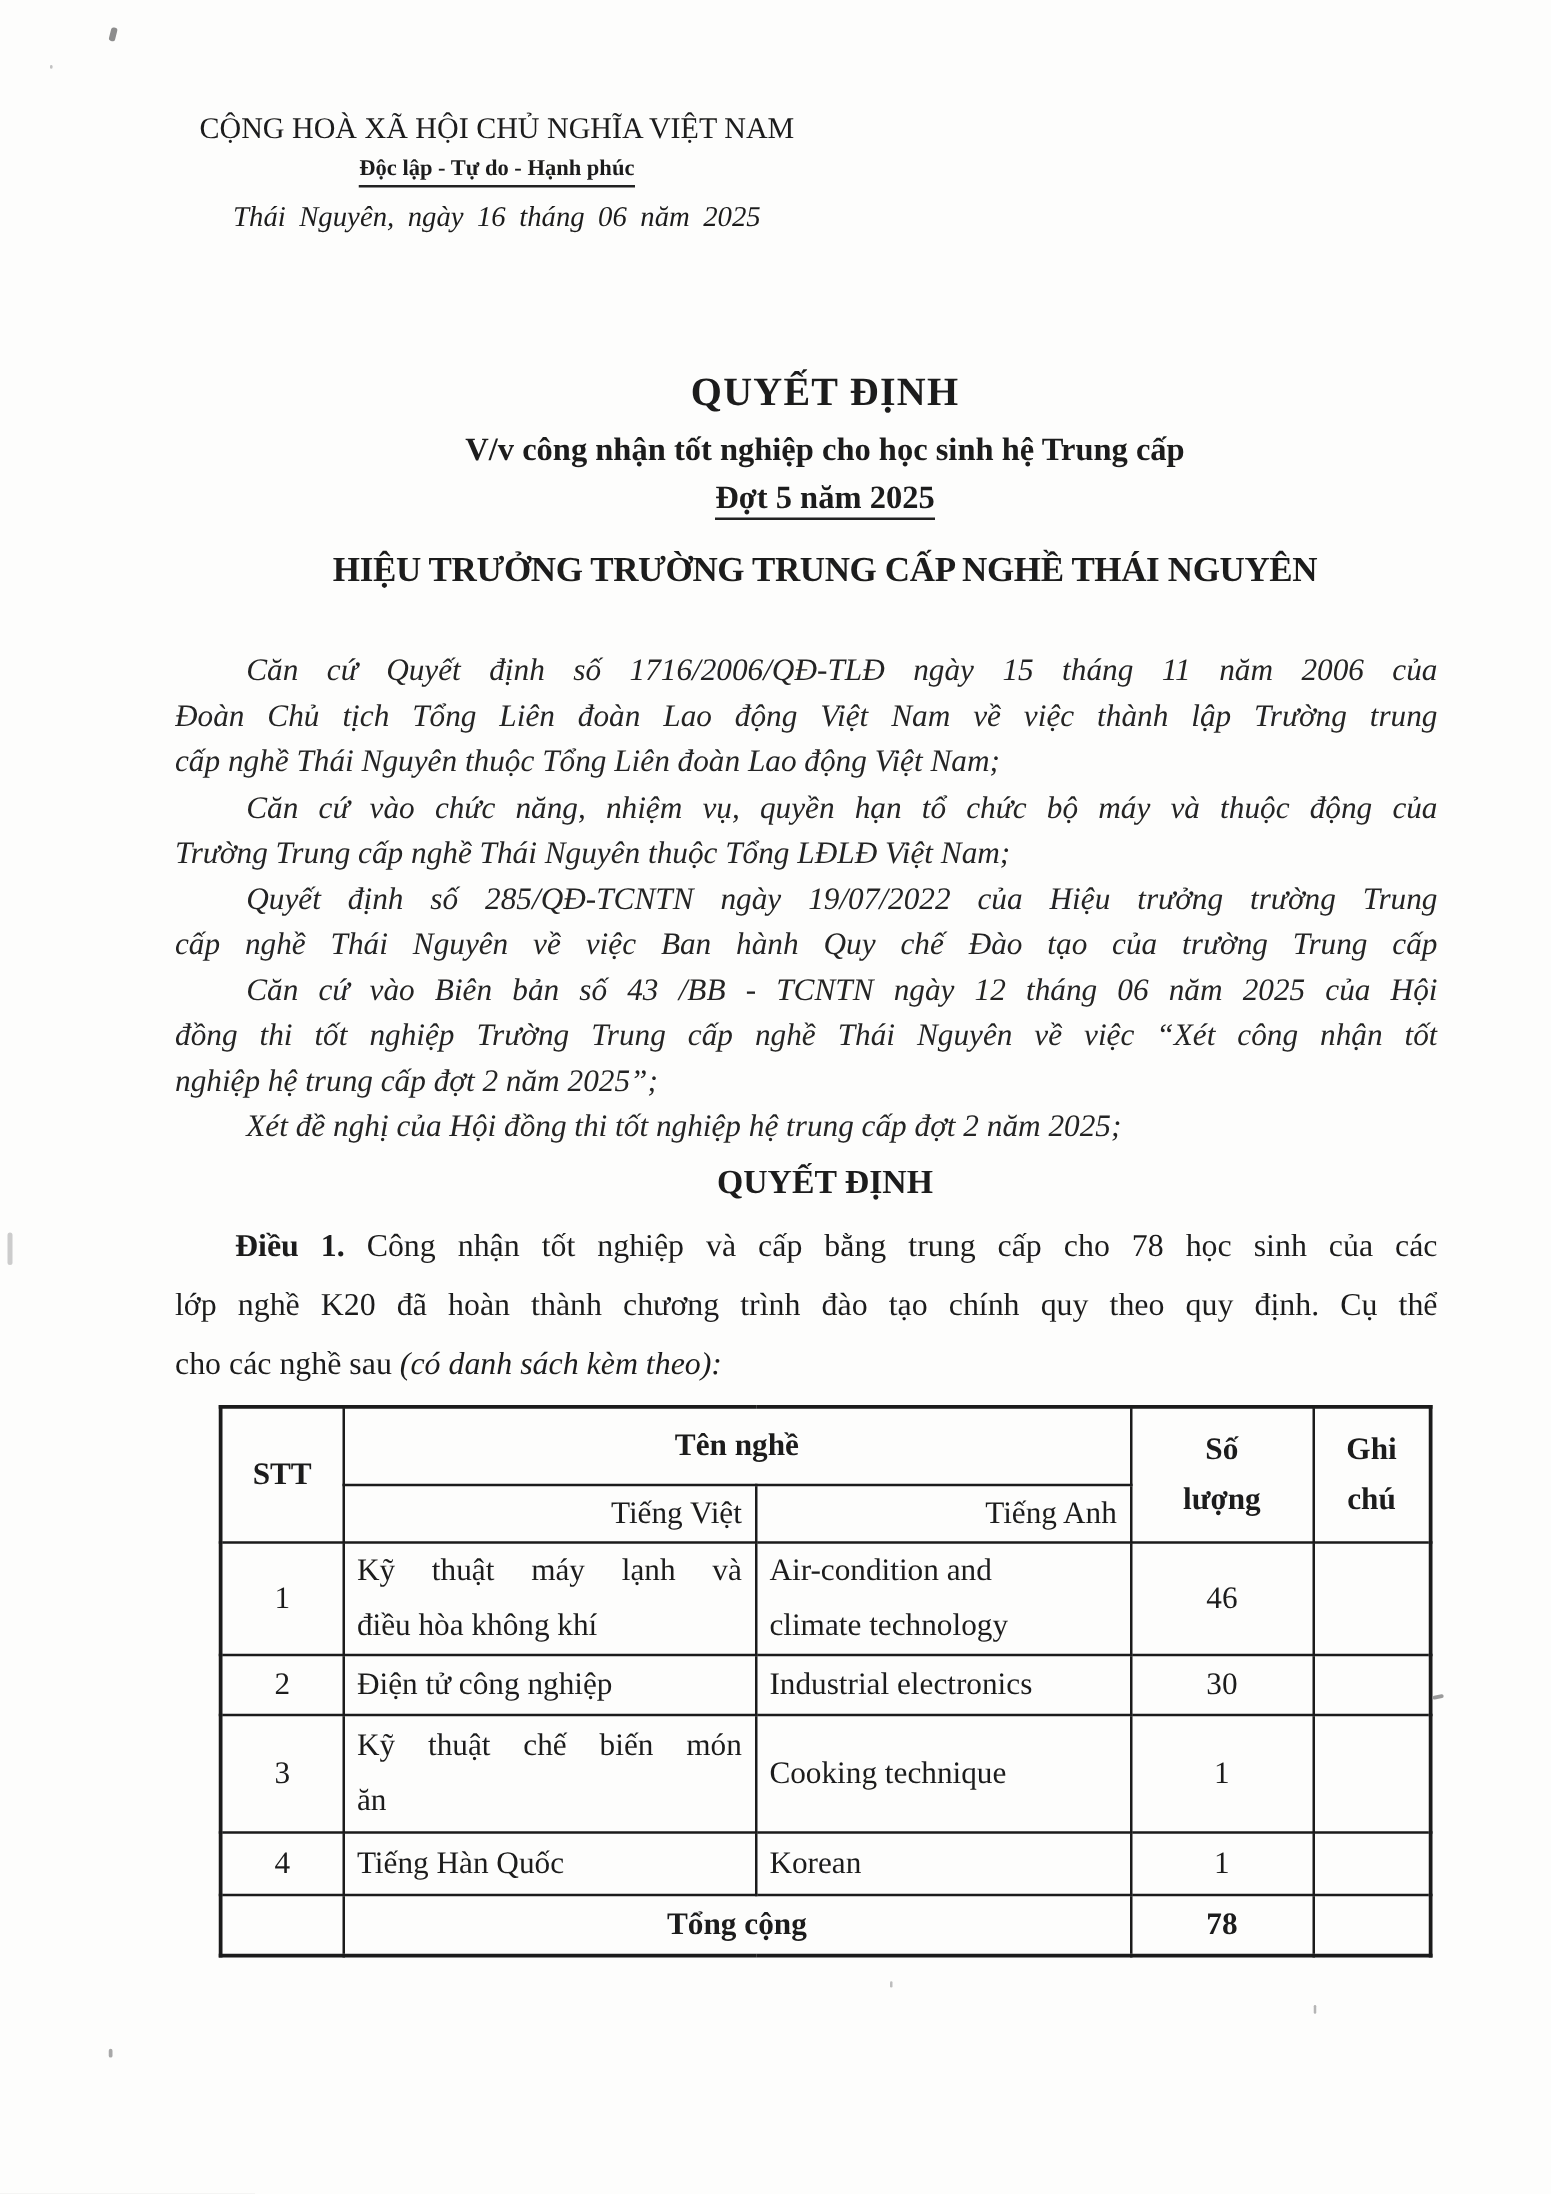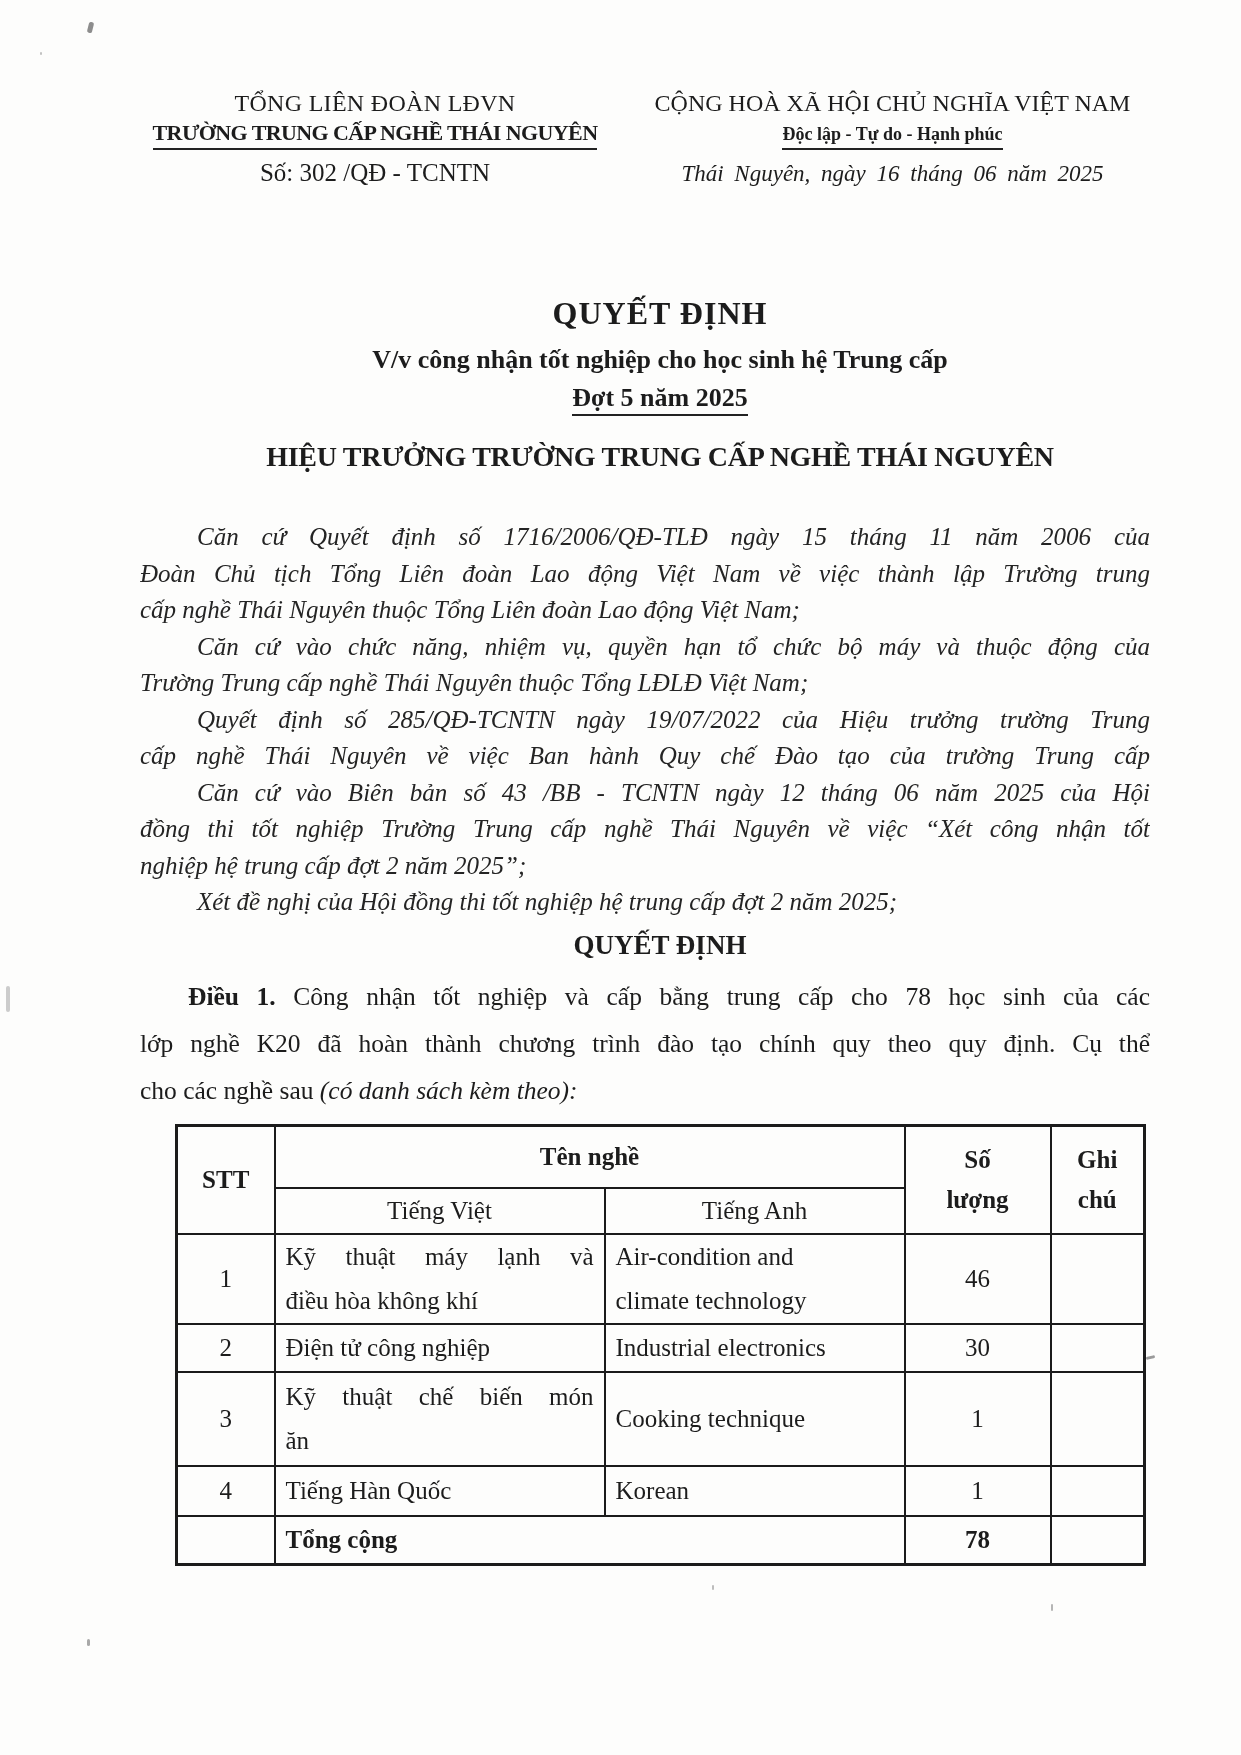--- a/index.html
+++ b/index.html
@@ -38,58 +38,53 @@
   .order-heading { margin:7px 0 0; font-size:27px; line-height:34px; font-weight:bold; }
   .article { margin:11px 0 0; font-size:25.5px; }
   .article b { font-weight:bold; }
   .article i { font-style:italic; }
   
   table.grad { margin:10px 0 0 35px; border-collapse:collapse; width:968px; font-size:25px; table-layout:fixed; border:3px solid #1b1b1b; }
   table.grad th, table.grad td { border:2px solid #1b1b1b; padding:0 10px; vertical-align:middle; }
   th.bold { font-weight:bold; }
   th.light { font-weight:normal; }
   tr.h1 th { height:60px; }
-  tr.h2 th { height:44px; }
+  tr.h2 th { height:44px;text-align:right; }
   tr.r1 td { height:88px; }
   tr.r2 td { height:46px; }
   tr.r3 td { height:92px; }
   tr.r4 td { height:48px; }
   tr.rf td { height:46px; }
   td.stt, td.qty { text-align:center; }
   td.vi { padding:0 12px; }
   td.en { }
   .cell-ln { line-height:44px; }
   td.en-top { vertical-align:top; }
   .narrow { margin:0 auto; line-height:40px; }
   .w-sl { width:76px; }
   .w-gc { width:56px; }
-  td.total-label { text-align:left; font-weight:bold; }
+  td.total-label { text-align:center; font-weight:bold; }
   td.total-qty { text-align:center; font-weight:bold; }
   
   .speck { position:absolute; background:#9a9a9a; border-radius:2px; }
 </style>
 </head>
 <body>
 
 <div class="page">
 
   <div class="speck" style="left:88px; top:22px; width:5px; height:11px; transform:rotate(14deg); background:#8d8d8d;"></div>
   <div class="speck" style="left:40px; top:52px; width:2px; height:3px; background:#c2c2c2;"></div>
   <div class="speck" style="left:6px; top:986px; width:4px; height:26px; background:#cccccc;"></div>
   <div class="speck" style="left:1146px; top:1356px; width:9px; height:3px; transform:rotate(-12deg);"></div>
   <div class="speck" style="left:712px; top:1585px; width:2px; height:5px; background:#bdbdbd;"></div>
   <div class="speck" style="left:1051px; top:1604px; width:2px; height:7px; background:#b5b5b5;"></div>
   <div class="speck" style="left:87px; top:1639px; width:3px; height:7px; background:#a8a8a8;"></div>
 
   <div class="doc-header">
-    <div class="org-block">
-      <div class="org1">TỔNG LIÊN ĐOÀN LĐVN</div>
-      <div class="org2"><span>TRƯỜNG TRUNG CẤP NGHỀ THÁI NGUYÊN</span></div>
-      <div class="org3">Số: 302 /QĐ - TCNTN</div>
-    </div>
     <div class="nat-block">
       <div class="nat1">CỘNG HOÀ XÃ HỘI CHỦ NGHĨA VIỆT NAM</div>
       <div class="nat2"><span>Độc lập - Tự do - Hạnh phúc</span></div>
       <div class="nat3">Thái Nguyên, ngày 16 tháng 06 năm 2025</div>
     </div>
   </div>
 
   <div class="content">
 
     <div class="title c">QUYẾT ĐỊNH</div>

